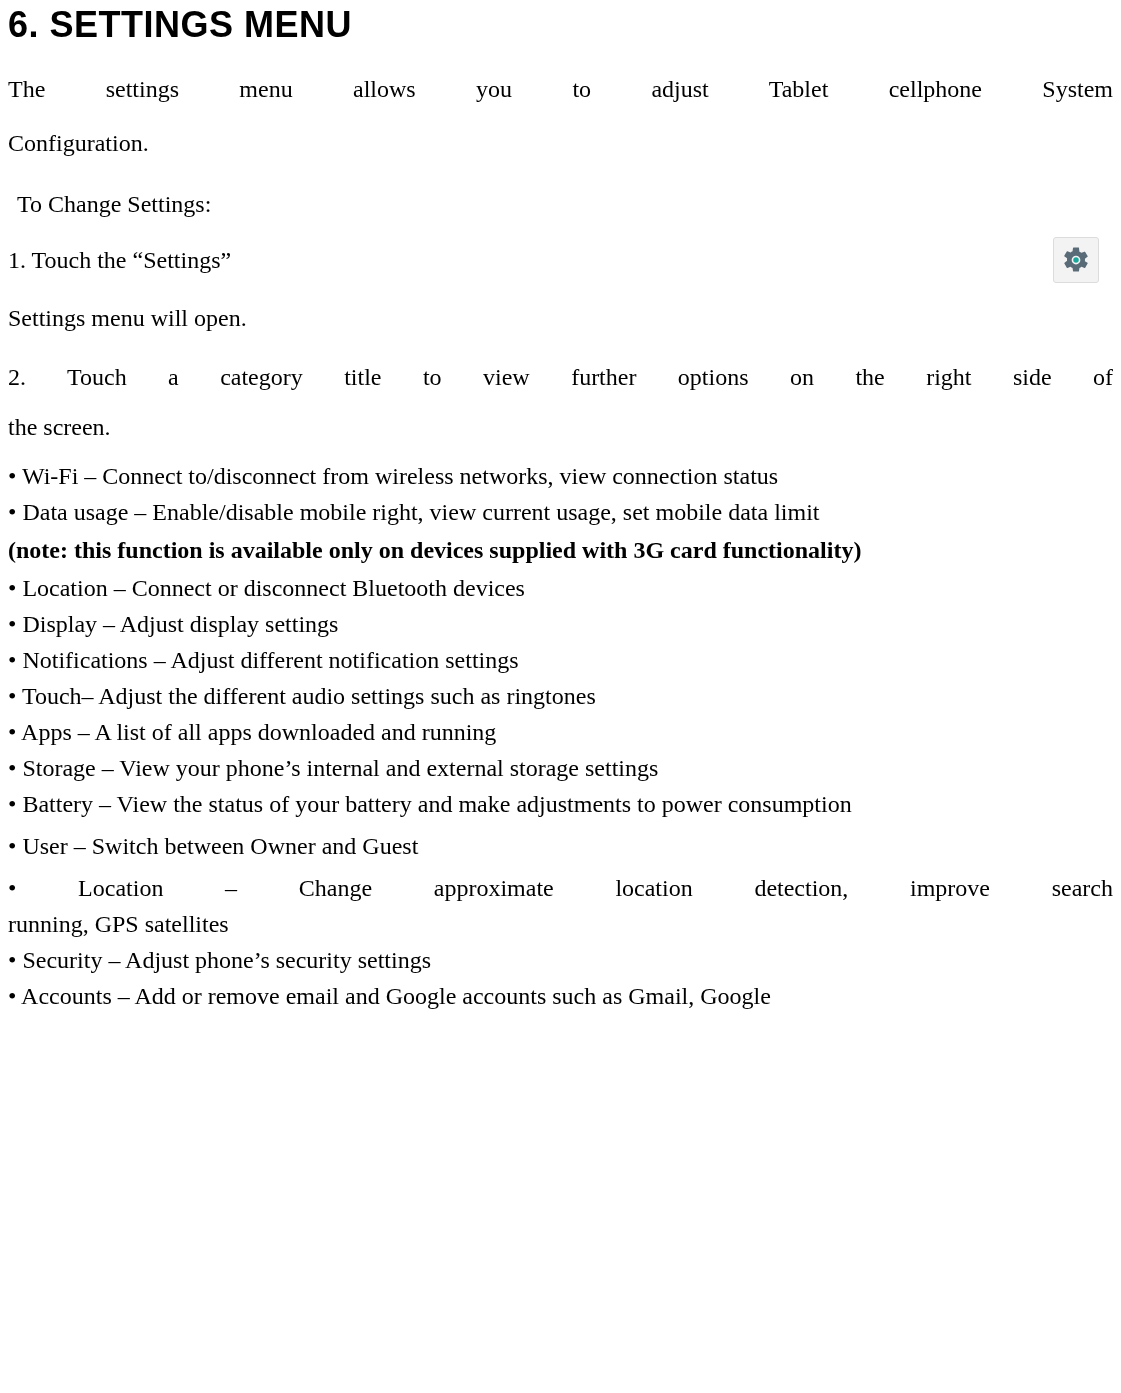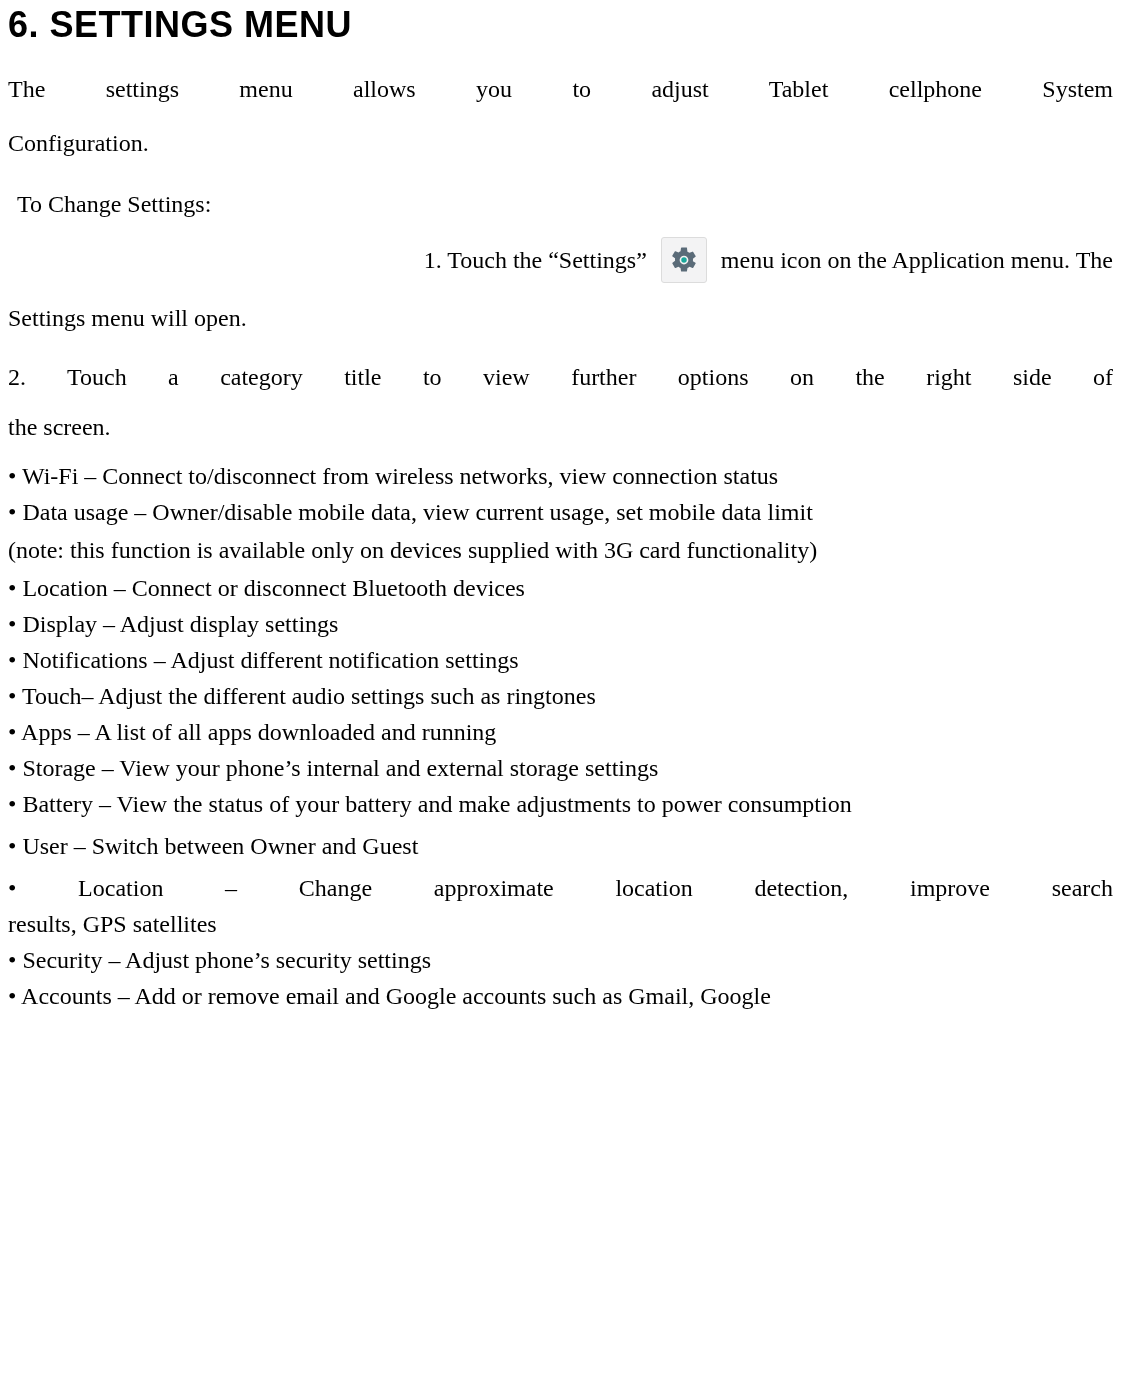--- a/index.html
+++ b/index.html
@@ -29,21 +29,21 @@
       margin-bottom: 10px;
     }
     .sub-heading {
       line-height: 2.1;
       margin-bottom: 8px;
       margin-left: 9px;
     }
     .step-row {
       display: flex;
       align-items: center;
-      justify-content: flex-end;
+      justify-content: space-between;
       white-space: nowrap;
       margin-bottom: 10px;
     }
     .step-text-left { flex: 0 0 auto; }
     .step-text-right { flex: 0 0 auto; }
     .gear-icon-wrap {
       display: inline-flex;
       align-items: center;
       justify-content: center;
       width: 46px;
@@ -70,21 +70,21 @@
       line-height: 1.5;
     }
     .bullet-tall {
       line-height: 2.0;
     }
     .bullet-just {
       text-align: justify;
       text-align-last: justify;
     }
     .note {
-      font-weight: 400;
+      font-weight: 700;
       line-height: 1.5;
       margin: 2px 0 2px 0;
     }
     svg { display: block; }
   </style>
 </head>
 <body>
 
 <h1>6. SETTINGS MENU</h1>
 
@@ -94,34 +94,33 @@
 <div class="sub-heading">To Change Settings:</div>
 
 <div class="step-row">
   <span class="step-text-left">1. Touch the “Settings”</span>
   <span class="gear-icon-wrap">
     <svg width="30" height="30" viewBox="0 0 24 24">
       <path d="M19.14,12.94a7.07,7.07,0,0,0,.05-.94,7.07,7.07,0,0,0-.05-.94l2.03-1.58a.5.5,0,0,0,.12-.63l-1.92-3.32a.5.5,0,0,0-.6-.22l-2.39.96a7.22,7.22,0,0,0-1.62-.94l-.36-2.54A.5.5,0,0,0,13.9,2H10.1a.5.5,0,0,0-.5.42L9.24,4.96a7.22,7.22,0,0,0-1.62.94L5.23,4.94a.5.5,0,0,0-.6.22L2.71,8.48a.5.5,0,0,0,.12.63l2.03,1.58a7.07,7.07,0,0,0-.05.94,7.07,7.07,0,0,0,.05.94L2.83,14.15a.5.5,0,0,0-.12.63l1.92,3.32a.5.5,0,0,0,.6.22l2.39-.96a7.22,7.22,0,0,0,1.62.94l.36,2.54a.5.5,0,0,0,.5.42h3.8a.5.5,0,0,0,.5-.42l.36-2.54a7.22,7.22,0,0,0,1.62-.94l2.39.96a.5.5,0,0,0,.6-.22l1.92-3.32a.5.5,0,0,0-.12-.63ZM12,15.5A3.5,3.5,0,1,1,15.5,12,3.5,3.5,0,0,1,12,15.5Z" fill="#5a6b78"></path>
       <circle cx="12" cy="12" r="2.2" fill="#1aa89c"></circle>
     </svg>
   </span>
-  <span class="step-text-right">menu icon on the Application menu. The</span>
 </div>
 <div class="step-cont">Settings menu will open.</div>
 
 <div class="step2-row1">2. Touch a category title to view further options on the right side of</div>
 <div class="step2-row2">the screen.</div>
 
 <div class="bullet-block">• Wi-Fi – Connect to/disconnect from wireless networks, view connection status</div>
-<div class="bullet-block">• Data usage – Owner/disable mobile data, view current usage, set mobile data limit</div>
+<div class="bullet-block">• Data usage – Enable/disable mobile right, view current usage, set mobile data limit</div>
 <div class="note">(note: this function is available only on devices supplied with 3G card functionality)</div>
 <div class="bullet-block">• Location – Connect or disconnect Bluetooth devices</div>
 <div class="bullet-block">• Display – Adjust display settings</div>
 <div class="bullet-block">• Notifications – Adjust different notification settings</div>
 <div class="bullet-block">• Touch– Adjust the different audio settings such as ringtones</div>
 <div class="bullet-block">• Apps – A list of all apps downloaded and running</div>
 <div class="bullet-block">• Storage – View your phone’s internal and external storage settings</div>
 <div class="bullet-block">• Battery – View the status of your battery and make adjustments to power consumption</div>
 <div class="bullet-block bullet-tall">• User – Switch between Owner and Guest</div>
 <div class="bullet-block bullet-just">• Location – Change approximate location detection, improve search</div>
-<div class="bullet-block">results, GPS satellites</div>
+<div class="bullet-block">running, GPS satellites</div>
 <div class="bullet-block">• Security – Adjust phone’s security settings</div>
 <div class="bullet-block">• Accounts – Add or remove email and Google accounts such as Gmail, Google</div>
 
 </body></html>

